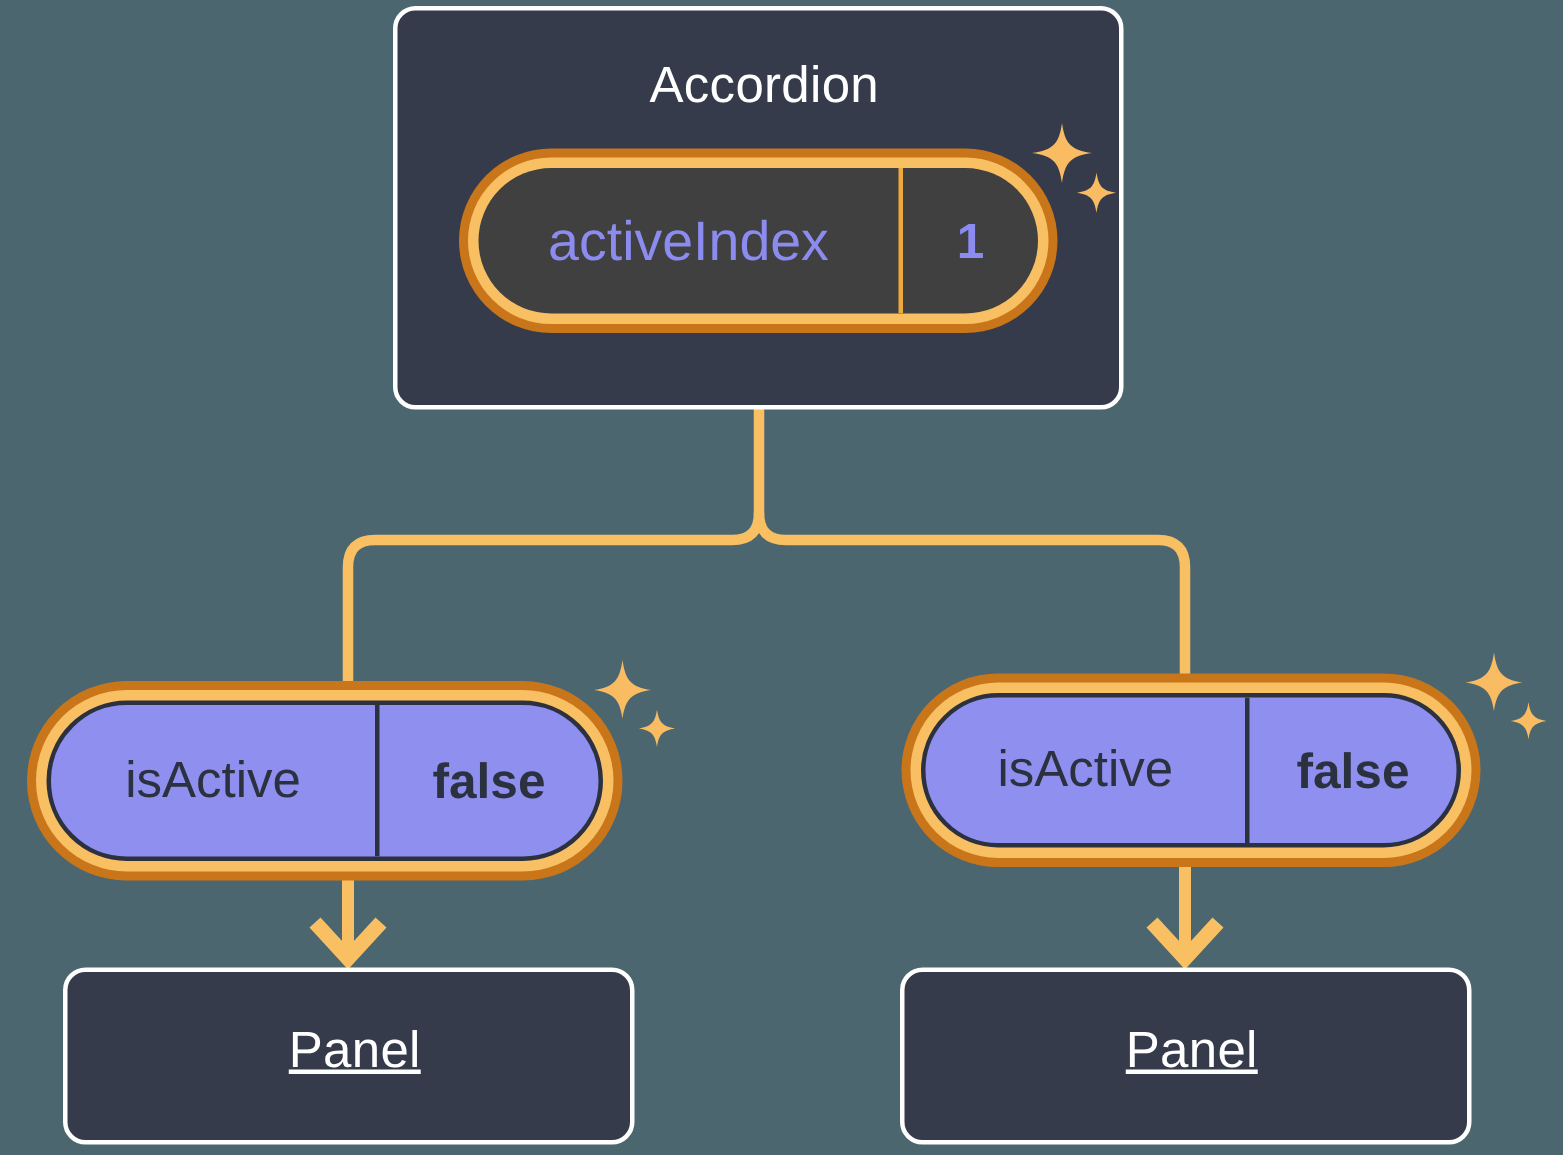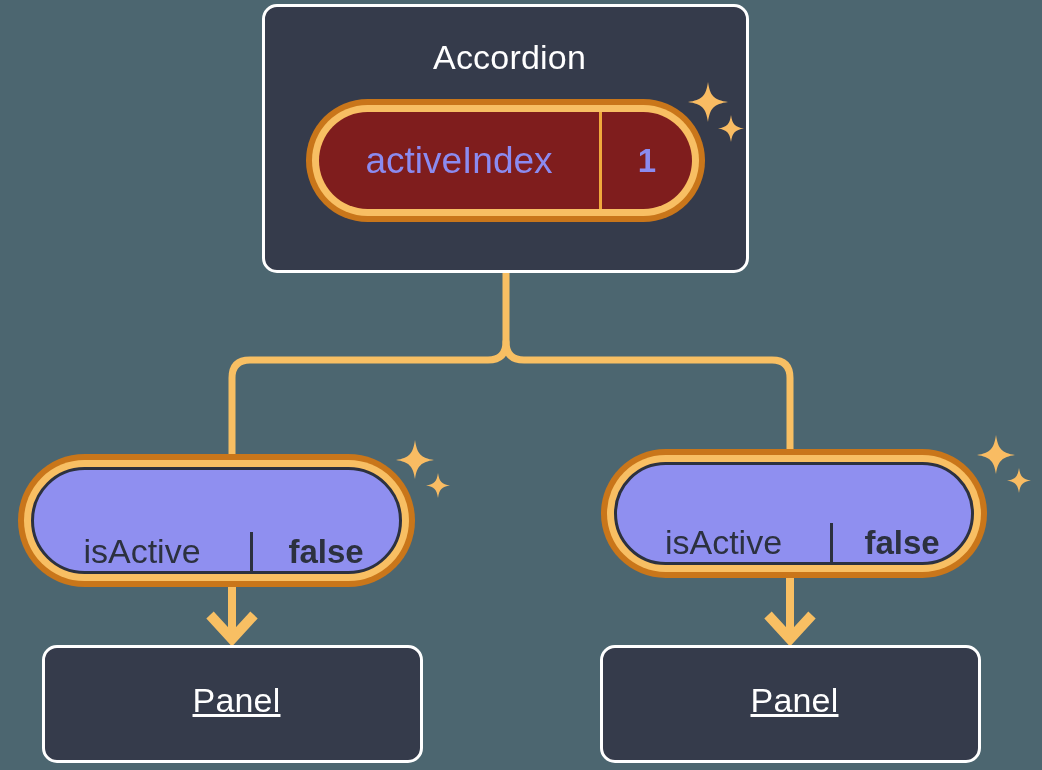--- a/index.html
+++ b/index.html
@@ -109,41 +109,40 @@
   }
 
   
   #pill-active-index {
     left: 306px;
     top: 99px;
     width: 399px;
     height: 123px;
   }
   #pill-active-index .pill-inner {
-    background: #7f1d1d;
+    background: #404040;
   }
   #pill-active-index .pill-key {
     flex: 0 0 283px;
     border-right: 3px solid #f0a93c;
     color: #8b8bf0;
     font-size: 37px;
     font-weight: 400;
   }
   #pill-active-index .pill-val {
     flex: 1 1 auto;
     color: #8b8bf0;
     font-size: 33px;
     font-weight: 700;
   }
 
   
   .pill-purple .pill-inner {
     background: #8f8ff0;
     border: 3px solid #2c313f;
-    align-items: flex-end;
   }
   .pill-purple .pill-key {
     color: #2c313f;
     font-size: 34px;
     font-weight: 400;
   }
   .pill-purple .pill-val {
     flex: 1 1 auto;
     color: #2c313f;
     font-size: 33px;

